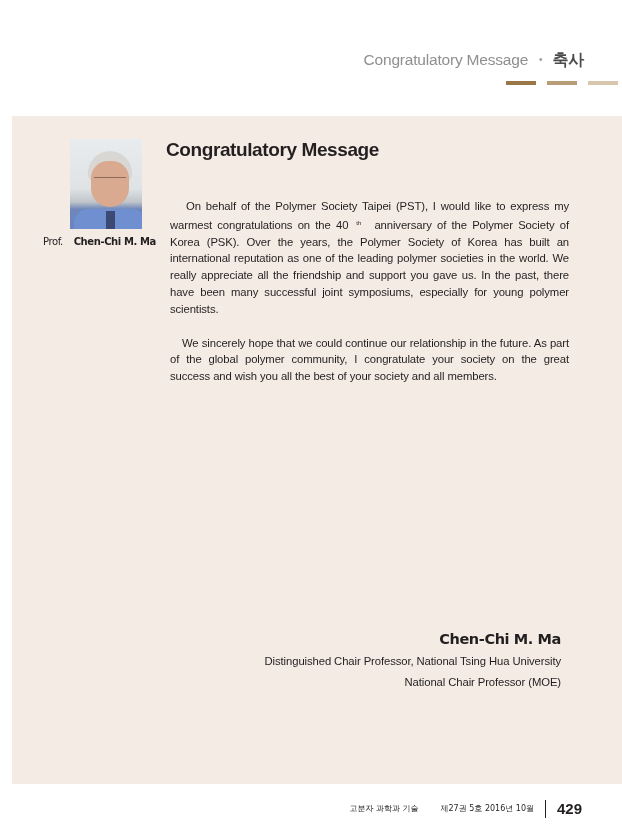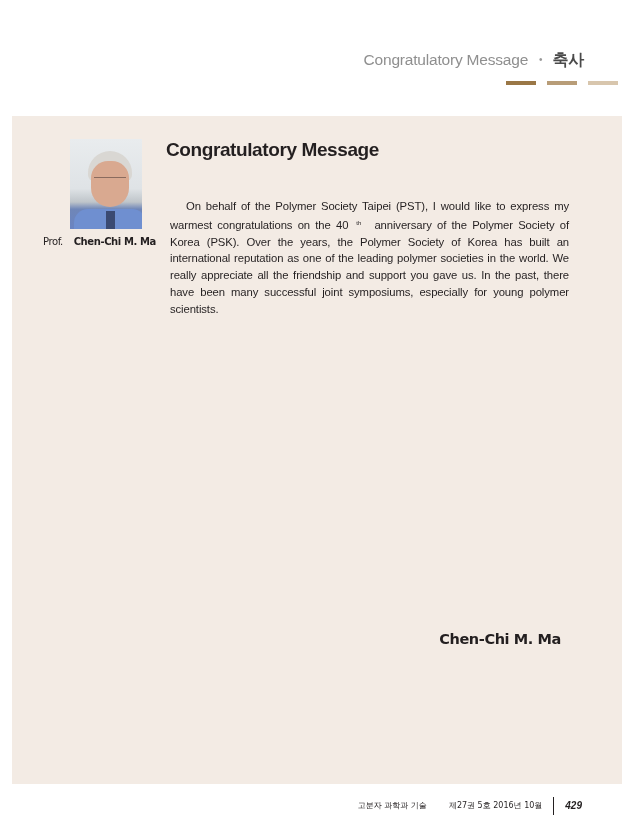--- a/index.html
+++ b/index.html
@@ -55,21 +55,21 @@
     position: absolute; right: 61px; top: 613px; text-align: right;
     font-size: 11.3px; line-height: 17px; color: #231f20; letter-spacing: -0.1px;
   }
   .signature .sig-name { font-family: "DejaVu Sans", sans-serif; font-size: 14.5px; font-weight: bold; line-height: 20px; margin-bottom: 1px; letter-spacing: -0.4px; }
 
   .footer {
     position: absolute; right: 40px; top: 784px; display: flex; align-items: center;
     font-family: "DejaVu Sans", sans-serif; font-size: 8px; color: #231f20; white-space: nowrap;
   }
   .footer .divider { width: 1px; height: 18px; background: #231f20; margin: 0 7px 0 7px; }
-  .footer .page { font-weight: bold; font-size: 10px; font-family: "Liberation Sans", sans-serif; font-style: italic; }
+  .footer .page { font-weight: bold; font-size: 15px; font-family: "Liberation Sans", sans-serif; }
 </style>
 </head>
 <body>
 
 <div class="header-title">
   <span>Congratulatory Message</span>
   <span class="dot">•</span>
   <span class="kr">축사</span>
 </div>
 <div class="header-bars">
@@ -89,24 +89,27 @@
 </div>
 <div class="photo-caption">
   <span>Prof.</span>
   <span class="name">Chen-Chi M. Ma</span>
 </div>
 
 <h1 class="article-title">Congratulatory Message</h1>
 
 <div class="body-text">
   <p><span>On behalf of the Polymer Society Taipei (PST), I would like to express my warmest congratulations on the 40</span><sup>th</sup><span> anniversary of the Polymer Society of Korea (PSK). Over the years, the Polymer Society of Korea has built an international reputation as one of the leading polymer societies in the world. We really appreciate all the friendship and support you gave us. In the past, there have been many successful joint symposiums, especially for young polymer scientists.</span></p>
+  <p>We sincerely hope that we could continue our relationship in the future. As part of the global polymer community, I congratulate your society on the great success and wish you all the best of your society and all members.</p>
 </div>
 
 <div class="signature">
   <div class="sig-name">Chen-Chi M. Ma</div>
+  <div>Distinguished Chair Professor, National Tsing Hua University</div>
+  <div>National Chair Professor (MOE)</div>
 </div>
 
 <div class="footer">
   <span>고분자 과학과 기술</span>
   <span style="display:inline-block;width:6px"></span>
   <span>제27권 5호 2016년 10월</span>
   <span class="divider"></span>
   <span class="page">429</span>
 </div>
 

